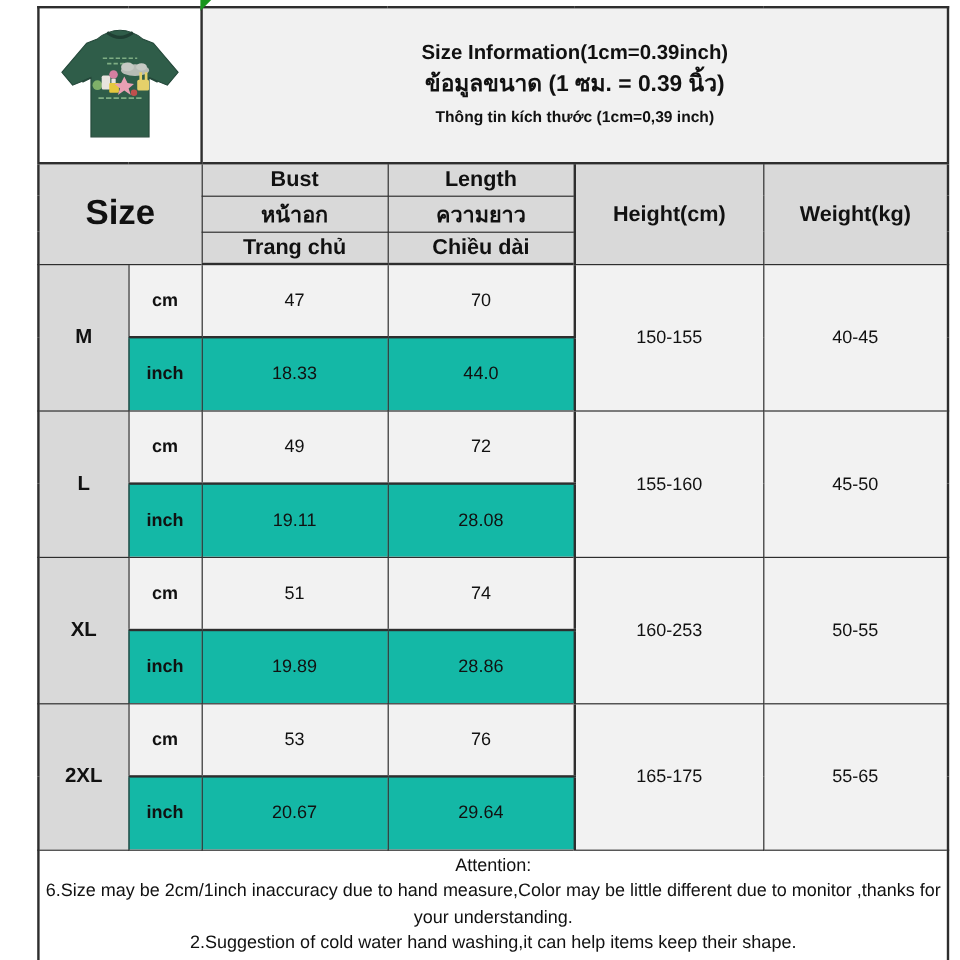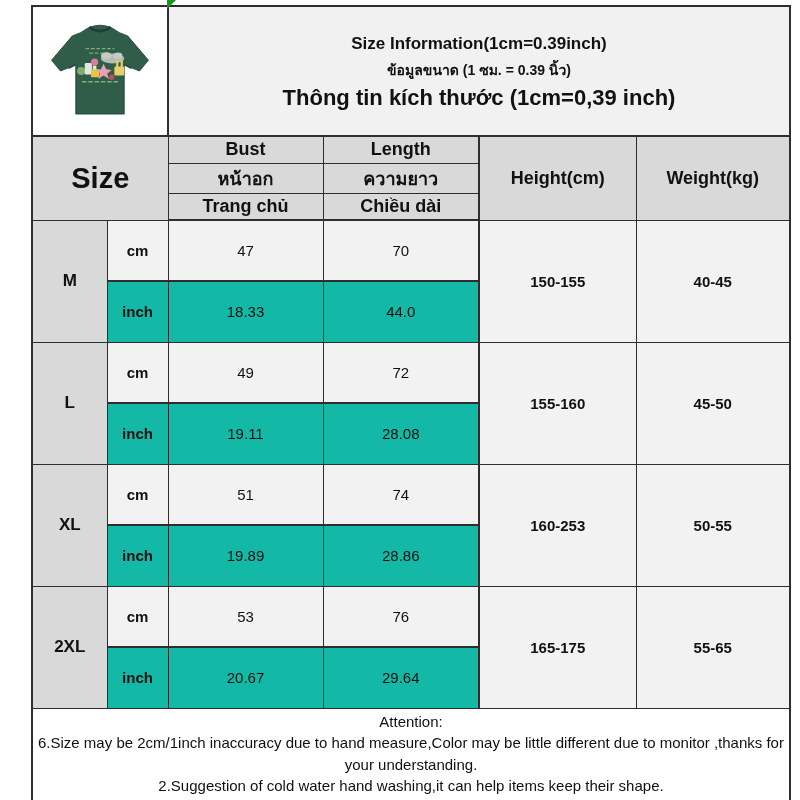--- a/index.html
+++ b/index.html
@@ -23,36 +23,36 @@
   }
   .size-table td { border:1px solid #2e2e2e; text-align:center; vertical-align:middle; padding:0; }
   .b2-bottom { border-bottom-width:2px !important; }
   .b2-left   { border-left-width:2px !important; }
 
   
   tr.title-row { height:128px; }
   td.img-cell { background:#ffffff; }
   td.title-cell { background:#f1f1f1; font-weight:bold; }
   .title-line-en { font-size:17px; line-height:26px; }
-  .title-line-th { font-size:14px; line-height:27px; }
-  .title-line-vi { font-size:22px; line-height:27px; }
+  .title-line-th { font-size:19px; line-height:27px; }
+  .title-line-vi { font-size:13px; line-height:27px; }
 
   
   tr.hdr-row { height:27px; }
   td.hdr { background:#d9d9d9; font-weight:bold; font-size:18px; }
   td.size-big { font-size:29px; font-weight:bold; }
 
   
   tr.data-row { height:61px; }
   td.size-name { background:#d9d9d9; font-weight:bold; font-size:17px; }
   td.unit { font-weight:bold; font-size:15px; }
   .shade { background:#f2f2f2; }
   .white { background:#14b8a6; }
   td.val { font-size:15px; font-weight:normal; }
-  td.range-cell { background:#f2f2f2; font-size:15px; font-weight:bold; }
+  td.range-cell { background:#f2f2f2; font-size:15px; font-weight:normal; }
 
   
   tr.attention-row { height:73px; }
   td.attention-cell {
     background:#ffffff;
     font-size:15px; line-height:21.5px; font-weight:normal;
     padding:2px 2px 4px 2px; vertical-align:top;
   }
 
   

